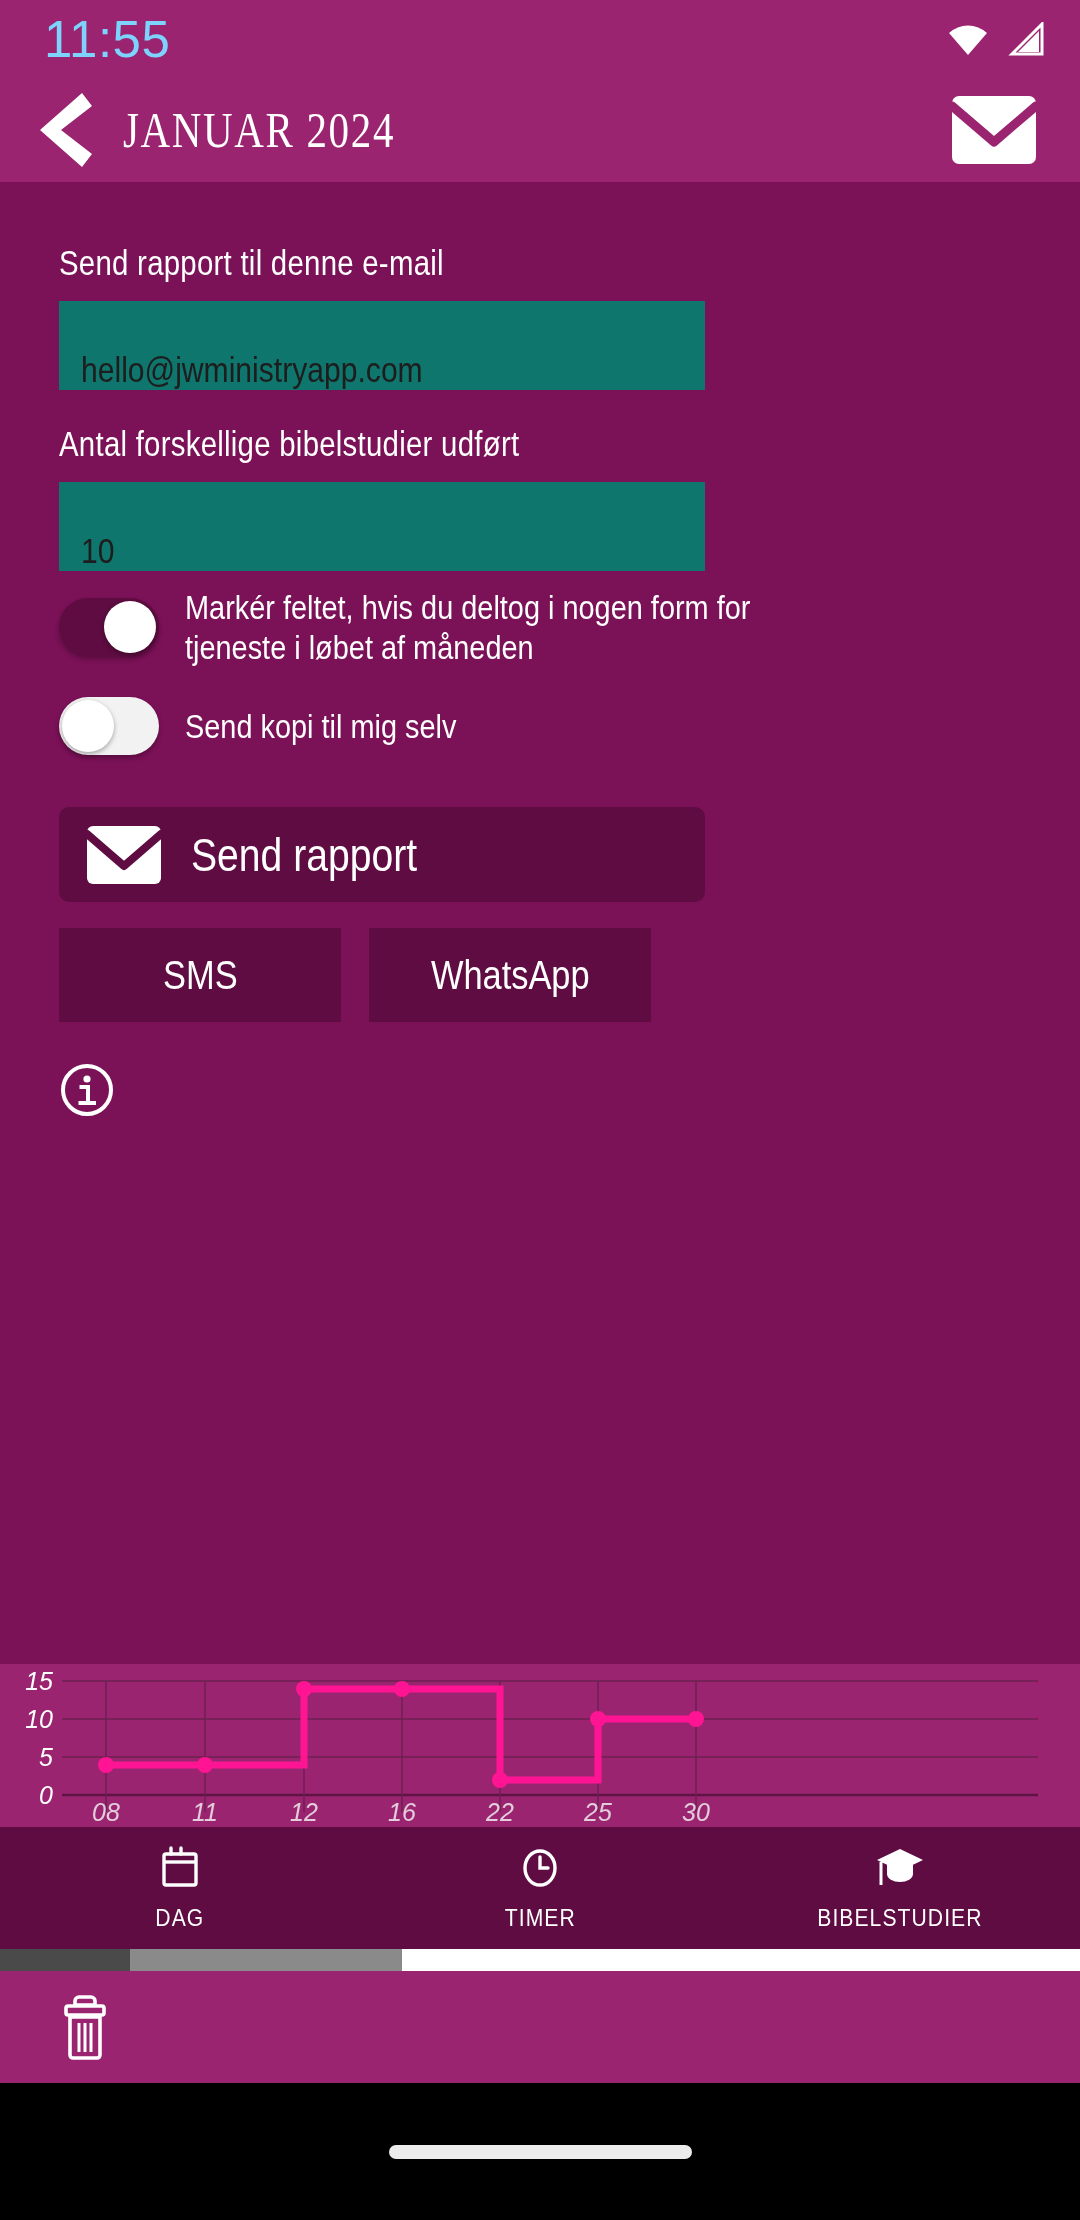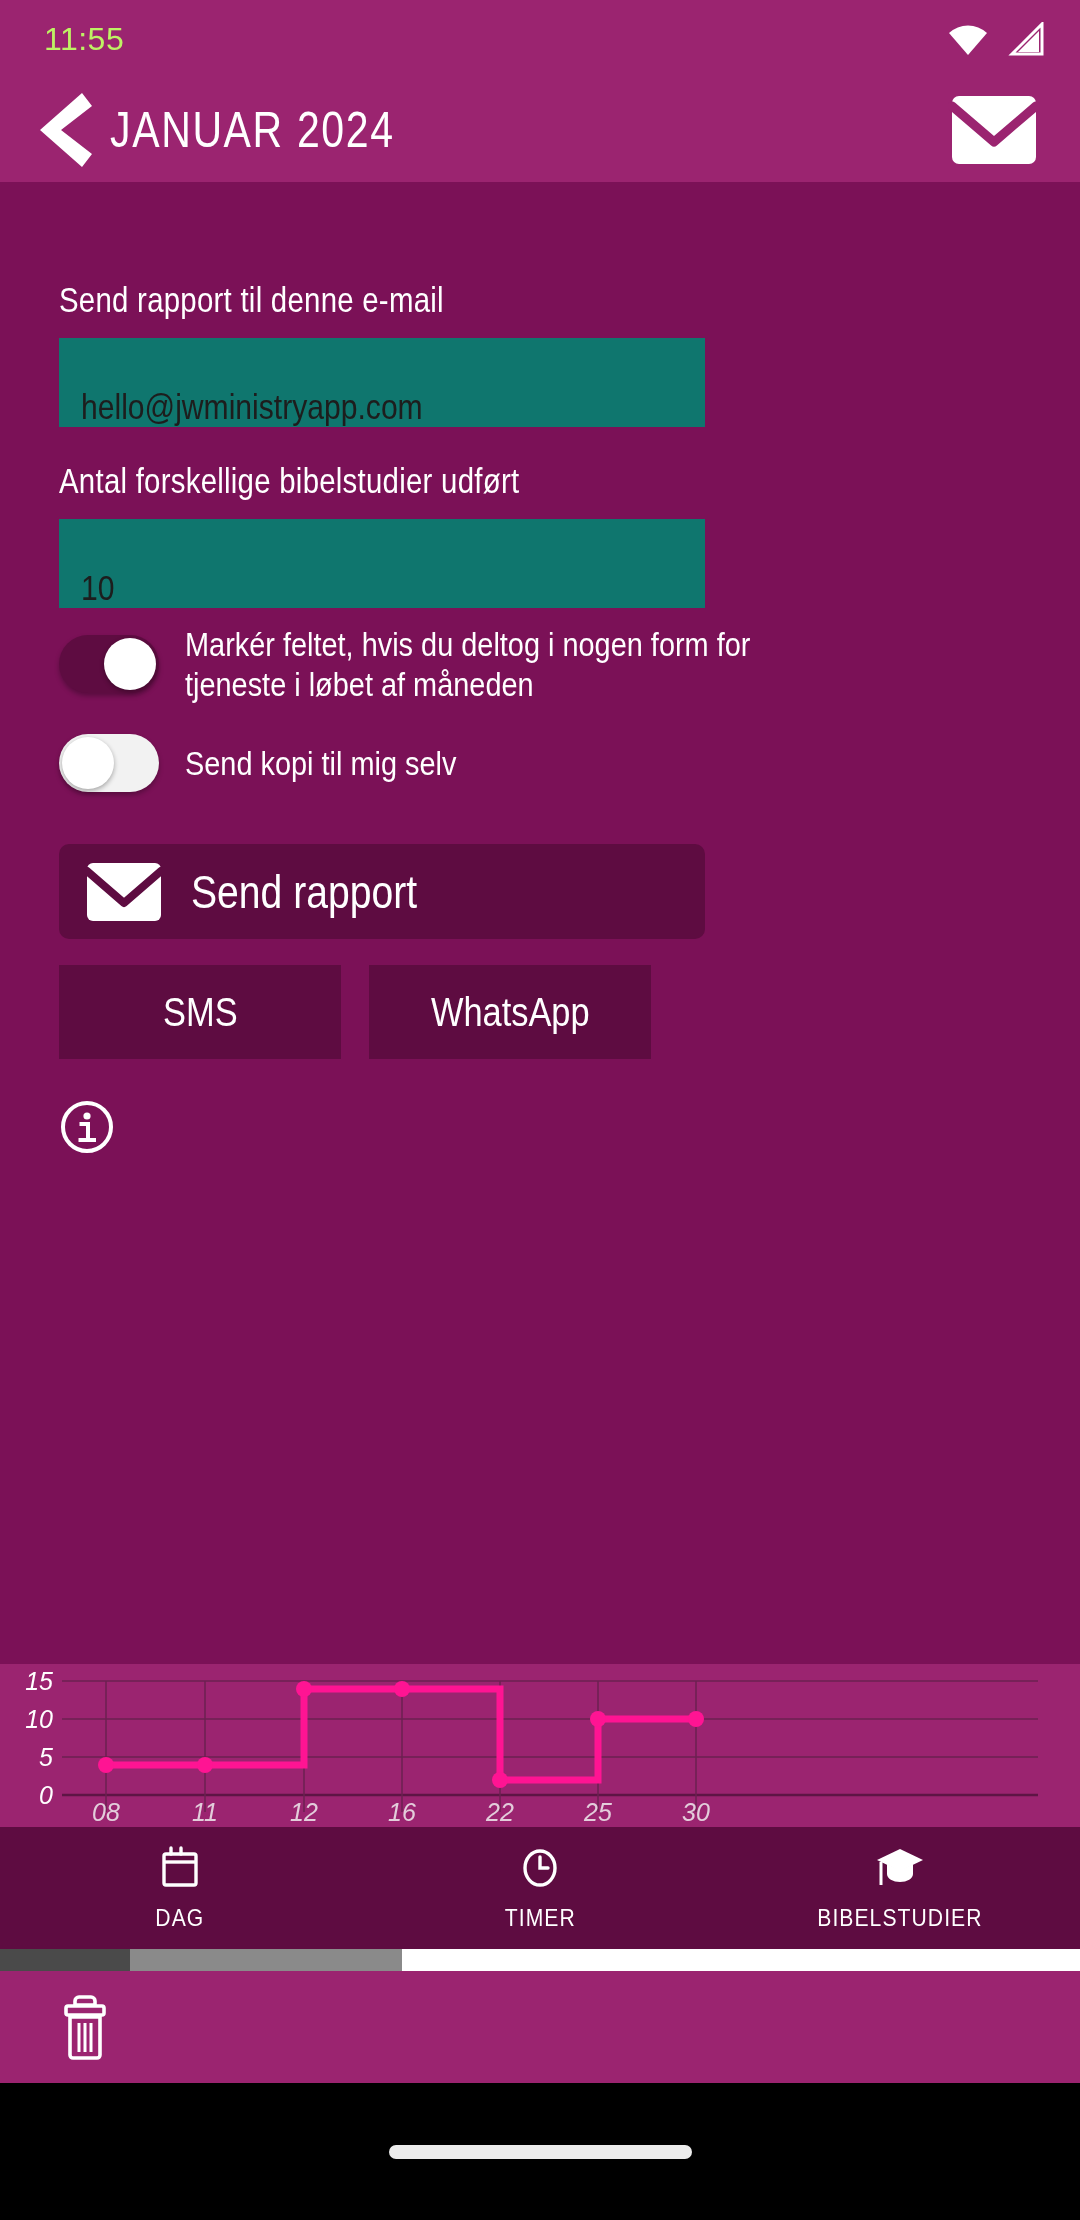--- a/index.html
+++ b/index.html
@@ -17,48 +17,48 @@
   }
 
   
   .statusbar {
     height:78px; flex:0 0 78px;
     background:#9B2470;
     display:flex; align-items:center; justify-content:space-between;
     padding:0 34px 0 44px;
   }
   .status-time {
-    color:#bef264; font-size:32px; letter-spacing:0.5px;
+    color:#7dd3fc; font-size:51px; letter-spacing:0.5px;
     font-family:"Liberation Sans", sans-serif;
   }
   .status-icons { display:flex; align-items:center; gap:16px; }
   .wifi-ic, .sig-ic { display:block; }
 
   
   .appbar {
     flex:0 0 104px; height:104px;
     background:#9B2470;
     display:flex; align-items:center; justify-content:space-between;
     padding:0 40px 0 36px;
   }
-  .appbar-left { display:flex; align-items:center; gap:14px; }
+  .appbar-left { display:flex; align-items:center; gap:27px;font-family:Liberation Serif, serif; }
   .back-chevron { width:60px; height:82px; flex:0 0 60px; }
   .appbar-title {
     color:#ffffff; font-size:50px; font-weight:400;
     letter-spacing:2px;
     transform:scaleX(0.82); transform-origin:left center;
     white-space:nowrap;
   }
   .env-btn { width:92px; height:76px; }
 
   
   .content {
     flex:1 1 auto;
     background:#7B1157;
-    padding:98px 59px 0 59px;
+    padding:61px 59px 0 59px;
     position:relative;
     overflow:hidden;
   }
   .field-label {
     color:#ffffff; font-size:35px; font-weight:400;
     transform:scaleX(0.84); transform-origin:left center;
     white-space:nowrap;
     margin-bottom:18px;
     letter-spacing:0.3px;
   }

